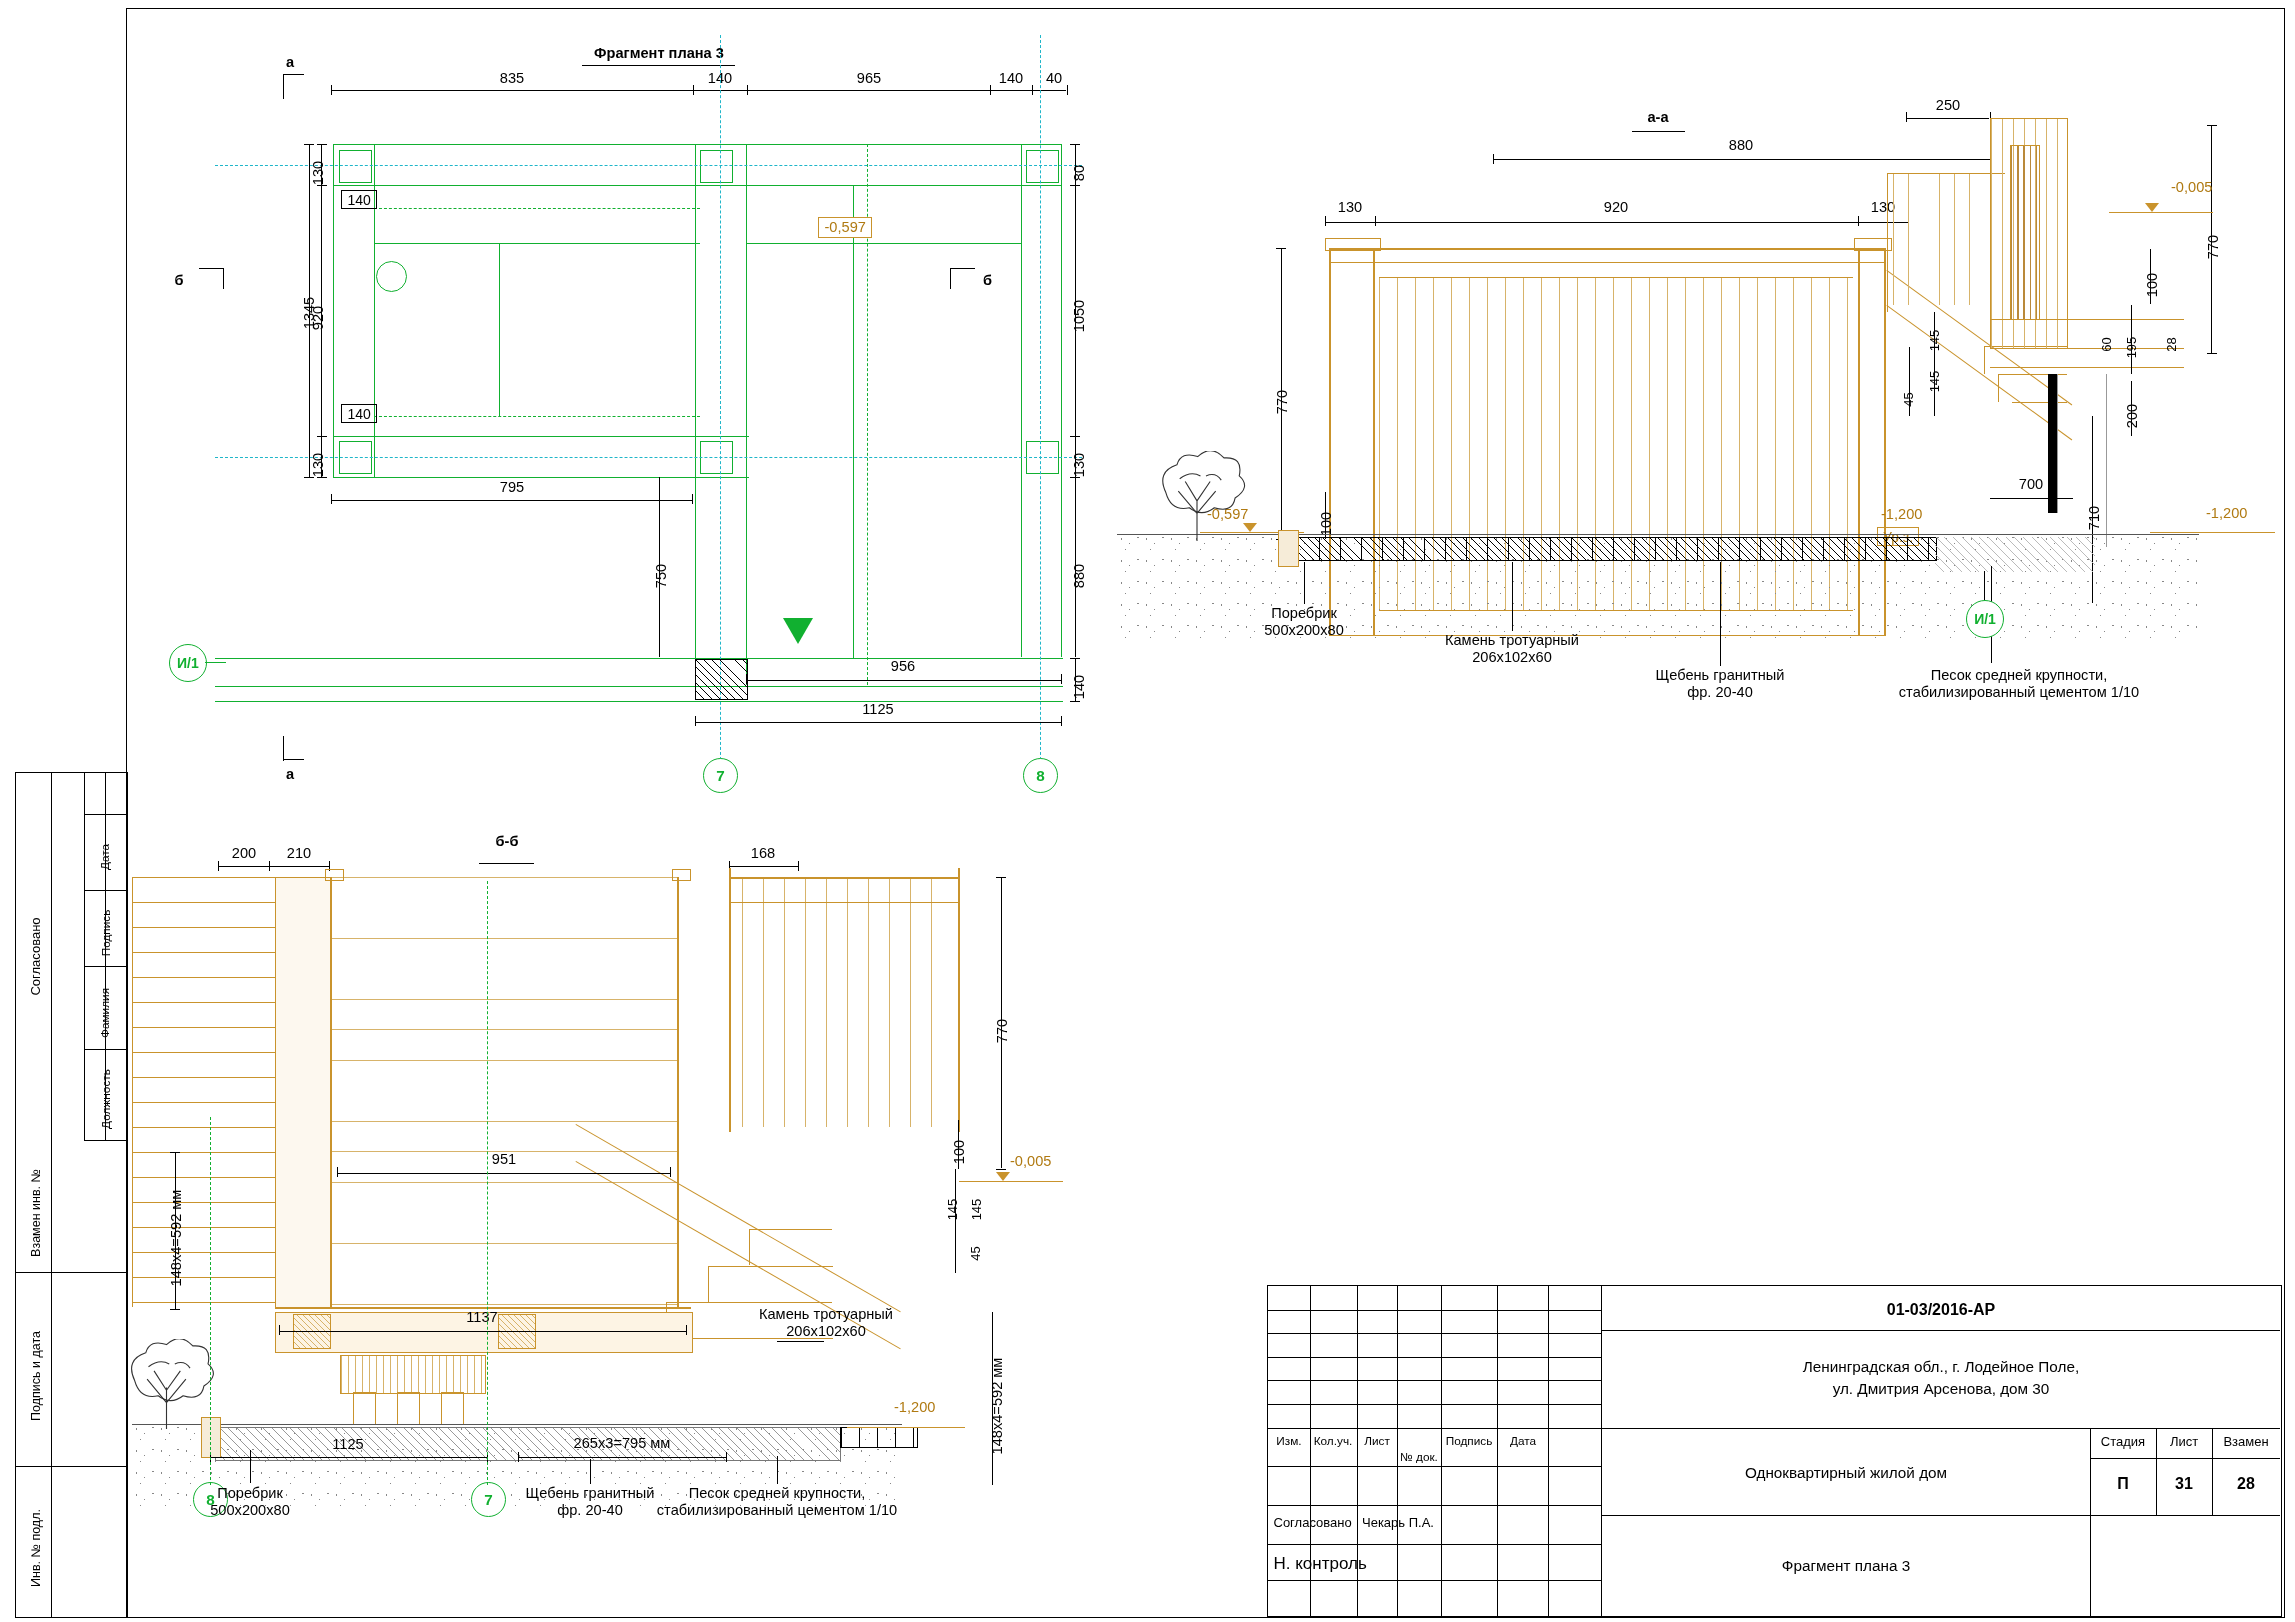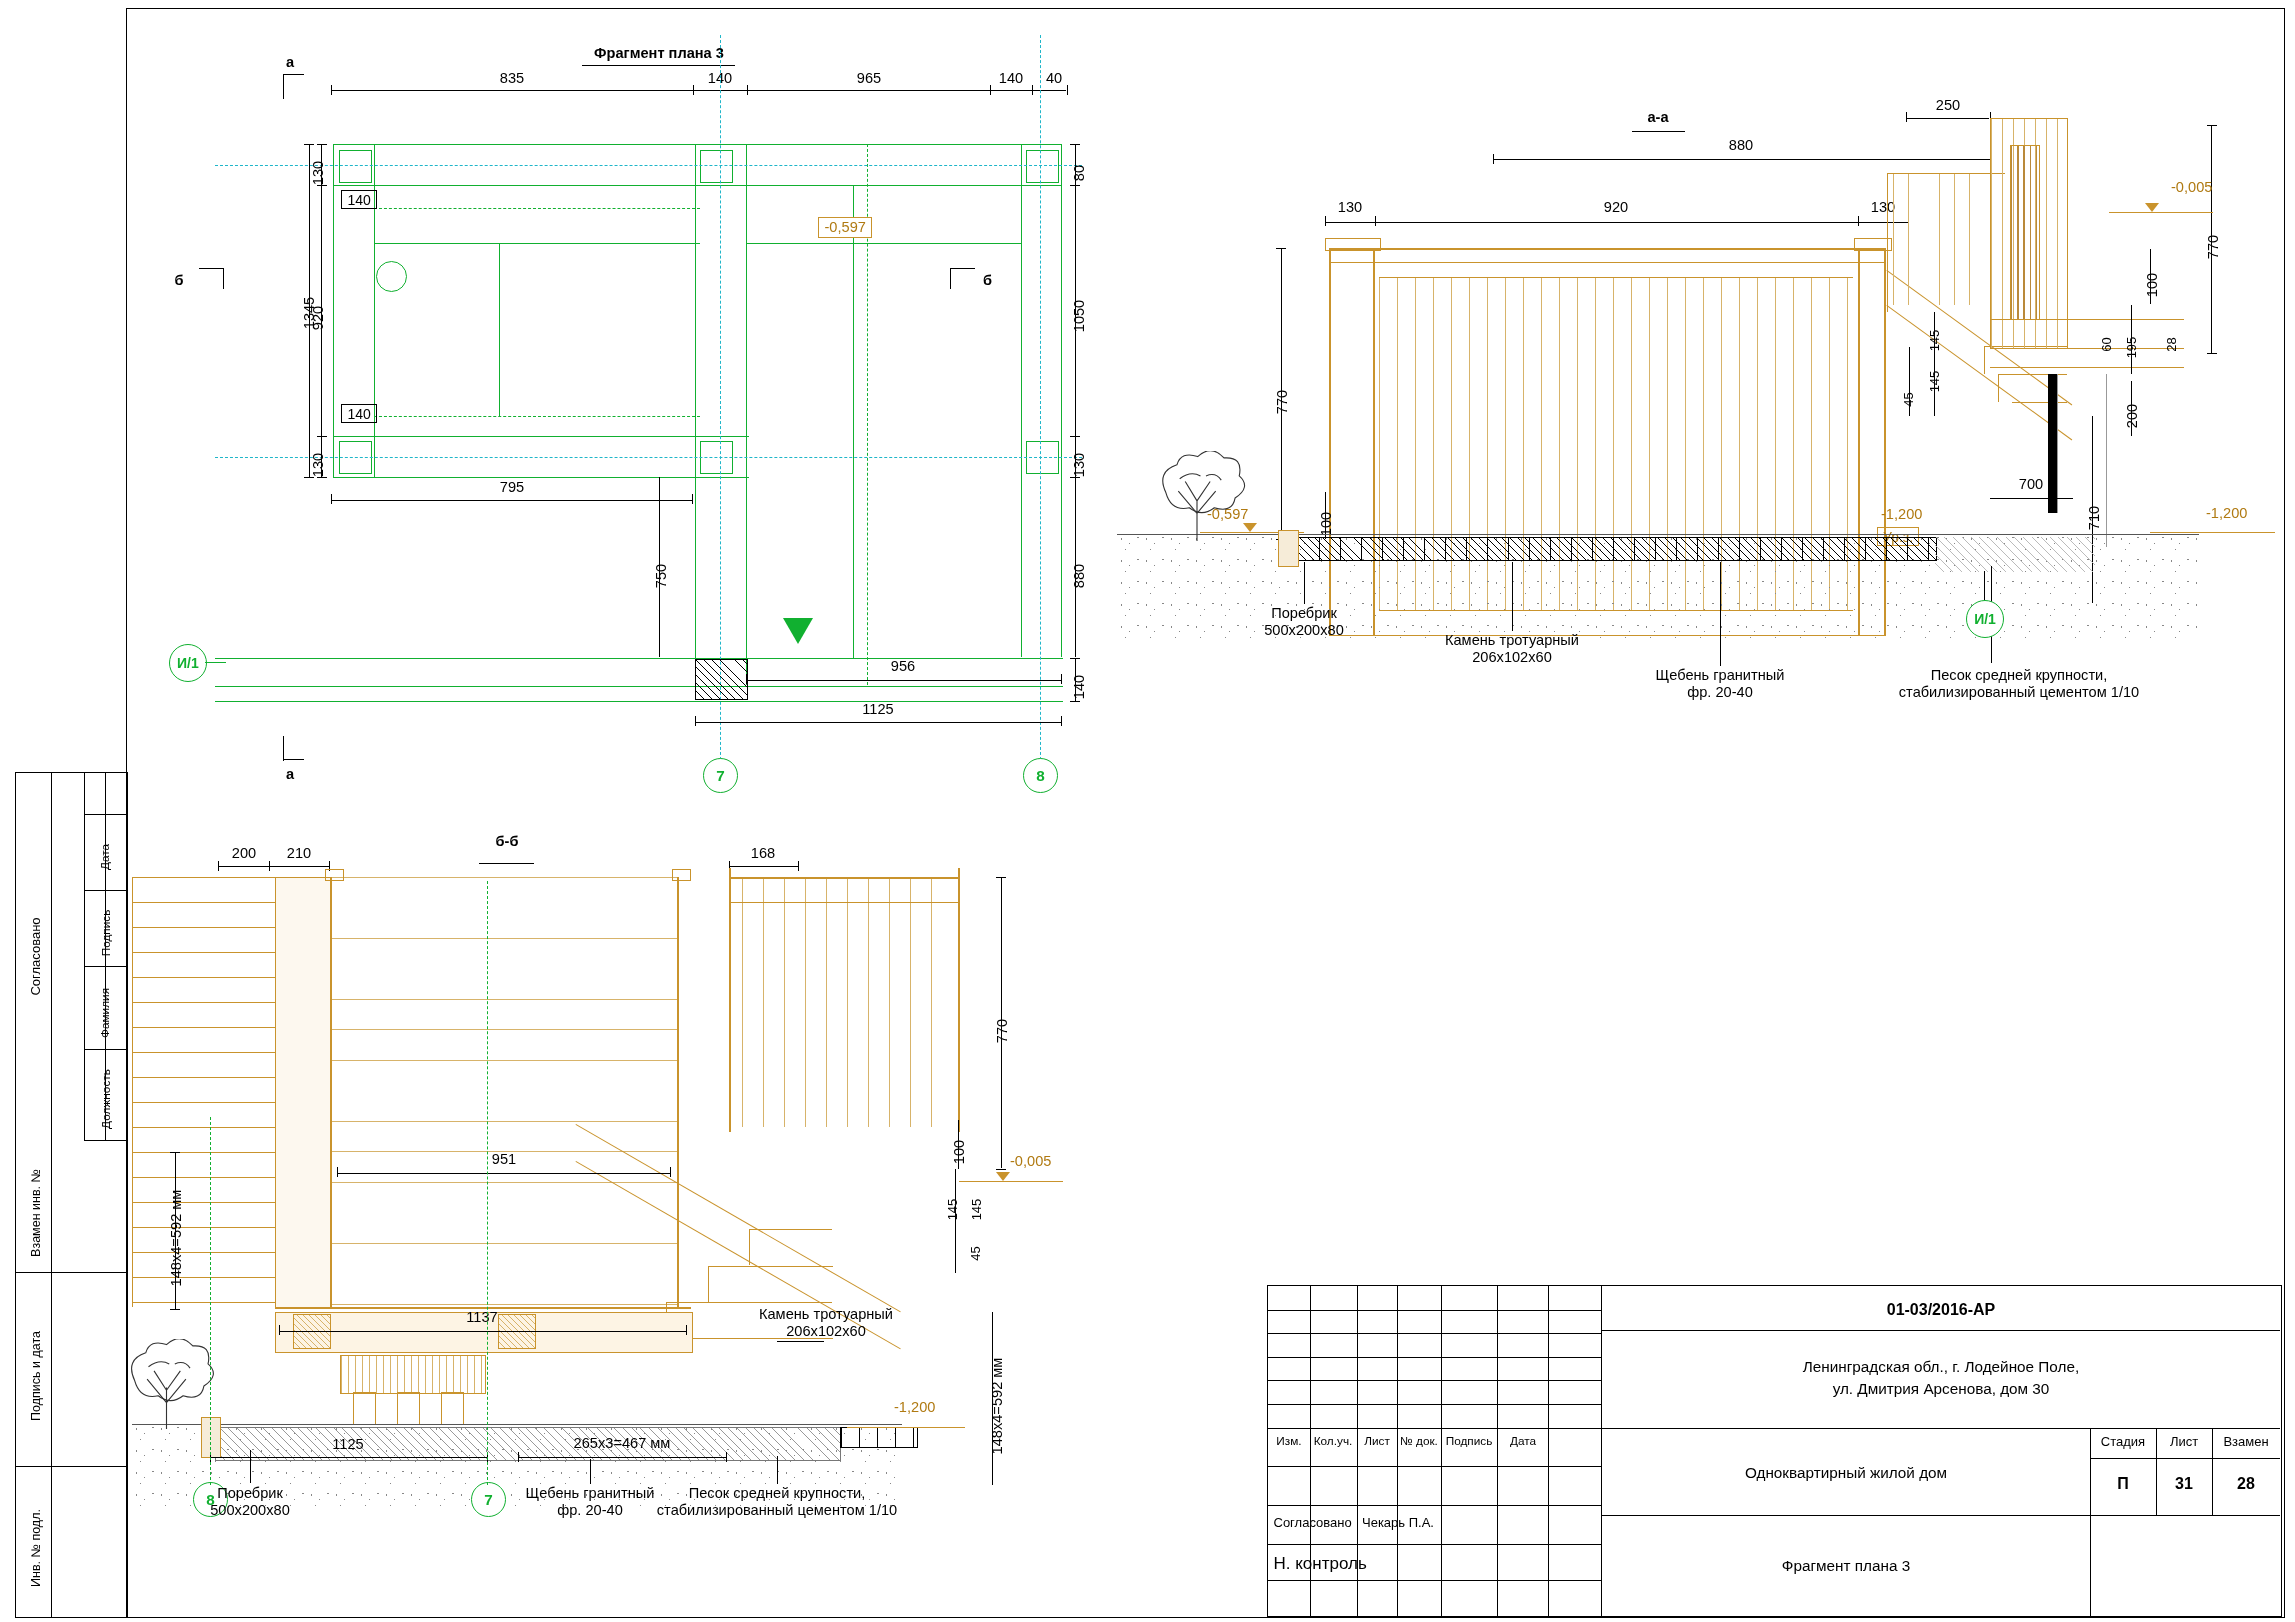--- a/index.html
+++ b/index.html
@@ -482,21 +482,21 @@
     <div class="oline ohline" style="left:715px;top:601px;width:118px;"></div>
 
     <div class="dim hdim" style="left:78px;top:631px;width:277px;"></div>
     <div class="tick" style="left:78px;top:626px;"></div>
     <div class="tick" style="left:355px;top:626px;"></div>
     <div class="lbl c" style="left:216px;top:610px;">1125</div>
 
     <div class="dim hdim" style="left:386px;top:631px;width:208px;"></div>
     <div class="tick" style="left:386px;top:626px;"></div>
     <div class="tick" style="left:594px;top:626px;"></div>
-    <div class="lbl c" style="left:490px;top:609px;">265x3=467 мм</div>
+    <div class="lbl c" style="left:490px;top:609px;">265x3=795 мм</div>
 
     <div class="bubble" style="left:61px;top:656px;width:33px;height:33px;">8</div>
     <div class="bubble" style="left:339px;top:656px;width:33px;height:33px;">7</div>
     <div class="gdashv" style="left:78px;top:291px;height:368px;"></div>
     <div class="gdashv" style="left:355px;top:55px;height:604px;"></div>
 
     <div class="lbl c" style="left:118px;top:659px;line-height:17.3px;">
       <span style="white-space:pre-line;">Поребрик
 500x200x80</span>
     </div>
@@ -541,21 +541,21 @@
       <div class="abs" style="left:0;top:118px;width:333px;height:0.7px;background:#000;"></div>
       <div class="abs" style="left:0;top:142px;width:333px;height:1.4px;background:#000;"></div>
       <div class="abs" style="left:0;top:180px;width:333px;height:0.7px;background:#000;"></div>
       <div class="abs" style="left:0;top:219px;width:333px;height:0.7px;background:#000;"></div>
       <div class="abs" style="left:0;top:258px;width:333px;height:0.7px;background:#000;"></div>
       <div class="abs" style="left:0;top:294px;width:333px;height:0.7px;background:#000;"></div>
 
       <div class="lbl c" style="left:21px;top:148px;font-size:11.8px;">Изм.</div>
       <div class="lbl c" style="left:65px;top:148px;font-size:11.8px;">Кол.уч.</div>
       <div class="lbl c" style="left:109px;top:148px;font-size:11.8px;">Лист</div>
-      <div class="lbl c" style="left:151px;top:148px;font-size:11.8px;">№ док.</div>
+      <div class="lbl c" style="left:151px;top:164px;font-size:11.8px;">№ док.</div>
       <div class="lbl c" style="left:201px;top:148px;font-size:11.8px;">Подпись</div>
       <div class="lbl c" style="left:255px;top:148px;font-size:11.8px;">Дата</div>
 
       <div class="lbl" style="left:5.5px;top:229px;font-size:13px;">Согласовано</div>
       <div class="lbl" style="left:94px;top:229px;font-size:13px;">Чекарь П.А.</div>
       <div class="lbl" style="left:5.5px;top:268px;font-size:17px;">Н. контроль</div>
       <div class="lbl" style="left:94px;top:268px;font-size:13px;"></div>
     </div>
 
     <div class="abs" style="left:334px;top:0;width:678px;height:330px;">

